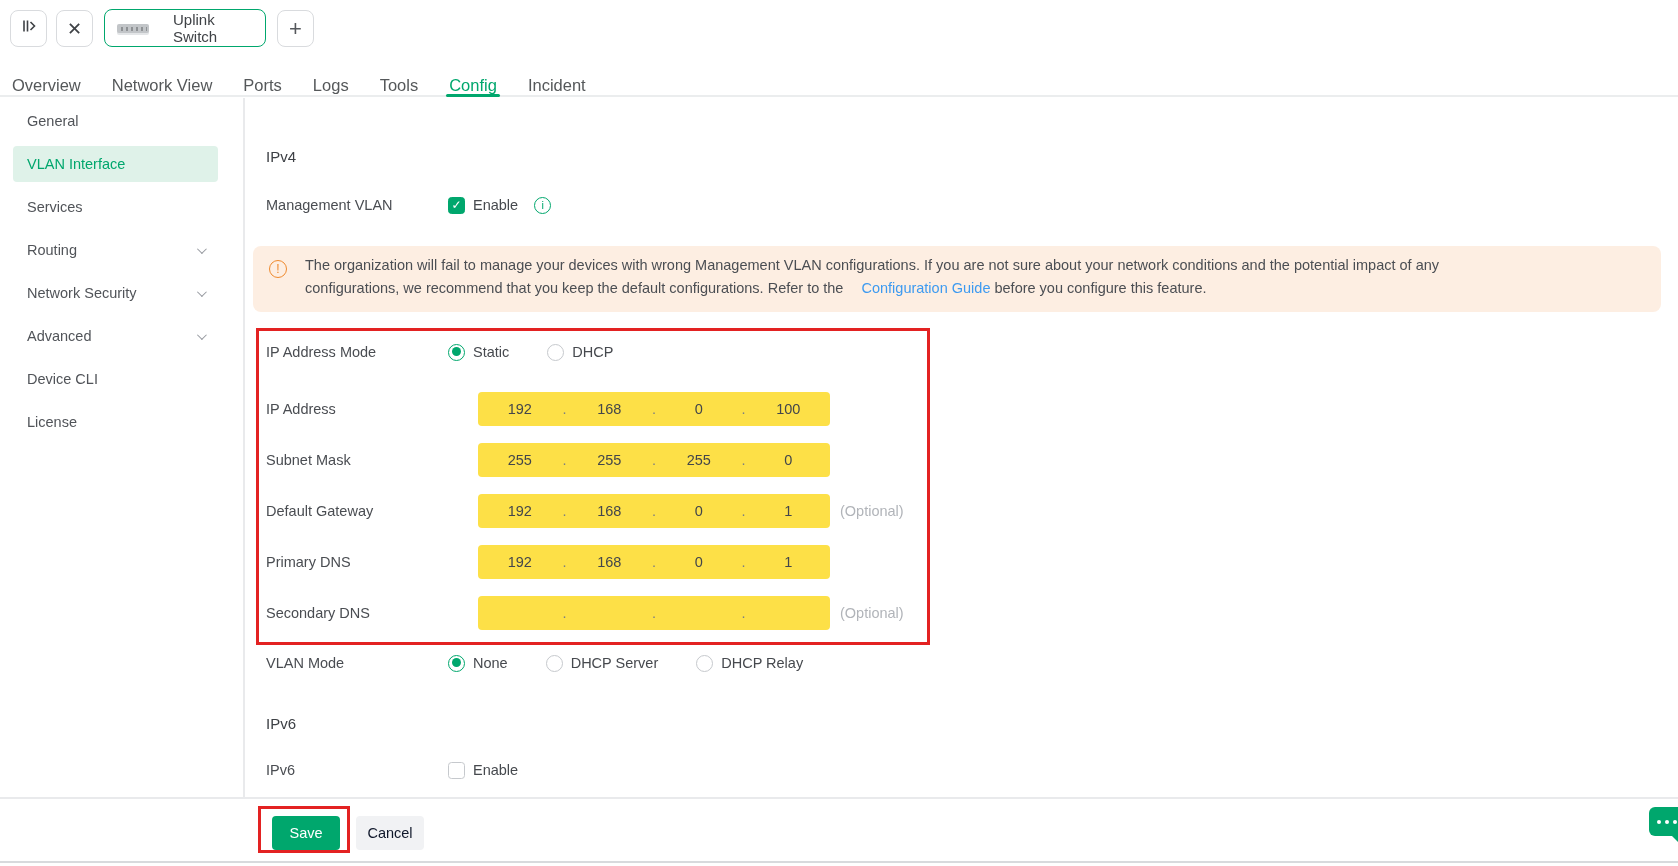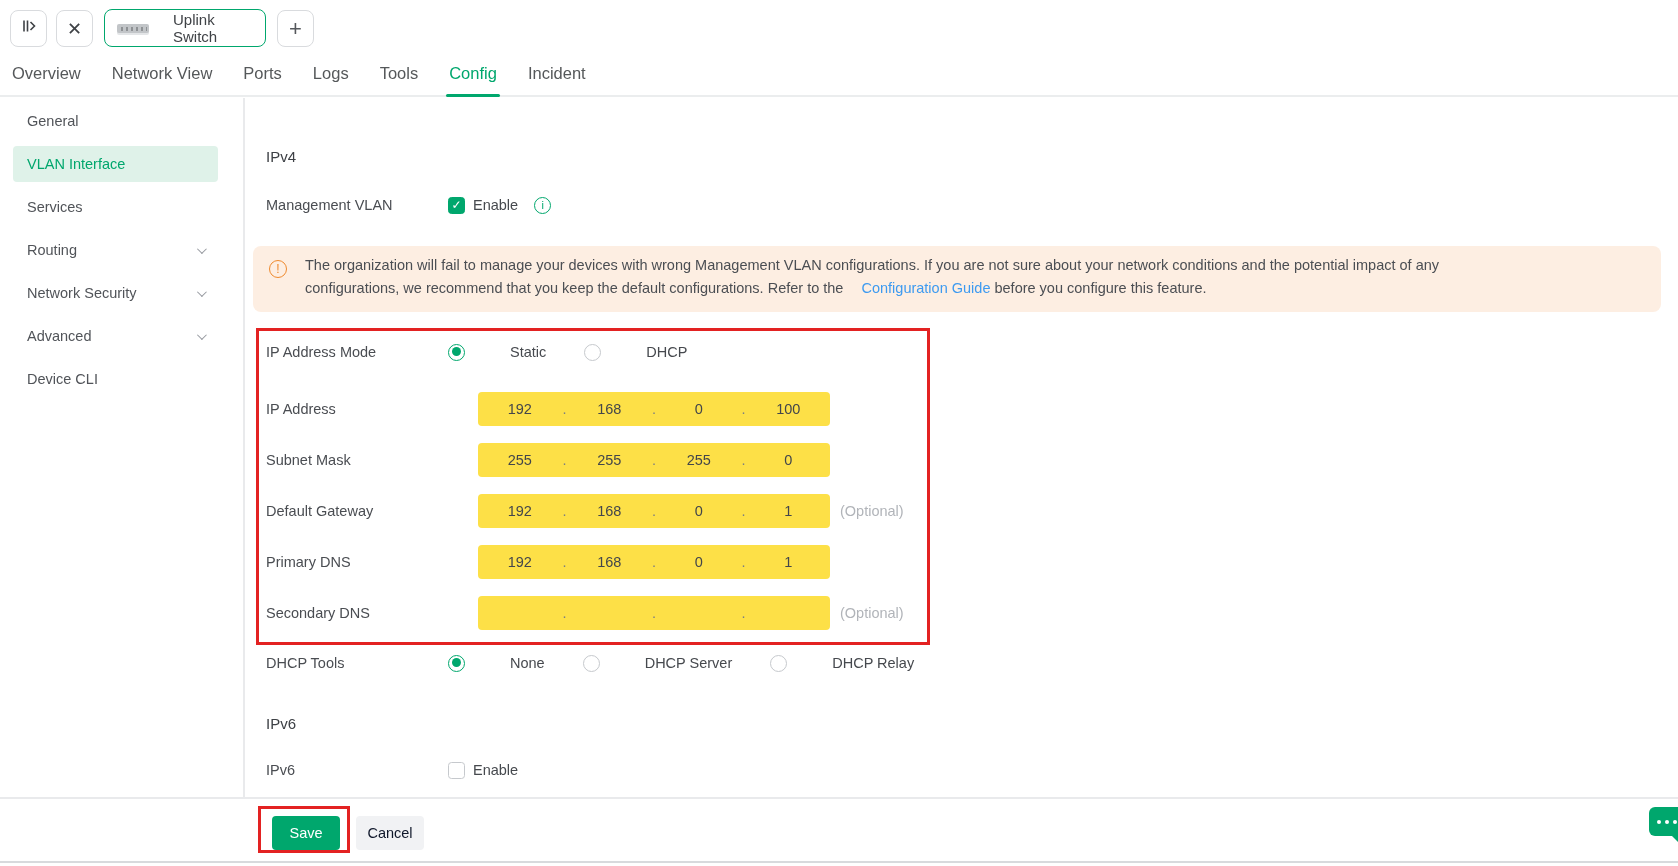--- a/index.html
+++ b/index.html
@@ -16,21 +16,21 @@
             background:#fff; display:flex; align-items:center; padding:0 12px; gap:24px; cursor:pointer; }
   .switch-img { width:36px; height:9px; border-radius:2px; background-color:#c2c5c8;
             background-image:repeating-linear-gradient(90deg,#8e9194 0 2px, rgba(0,0,0,0) 2px 5px);
             background-size:26px 4px; background-position:4px 3px; background-repeat:no-repeat;
             box-shadow:0 2px 0 #e3e5e7; }
   .device-tab-label { font-size:15px; color:#3f4246; }
 
   
   .nav { position:absolute; left:0; top:56px; width:100%; height:41px; border-bottom:2px solid #ebedee;
          display:flex; align-items:flex-end; padding-left:12px; }
-  .nav-tab { margin-right:31px; padding-bottom:12px; font-size:16.5px; color:#55585a; position:relative; cursor:pointer; white-space:nowrap; }
+  .nav-tab { margin-right:31px; font-size:16.5px; color:#55585a; position:relative; cursor:pointer; white-space:nowrap; }
   .nav-tab.active { color:#00a76d; }
   .nav-tab.active::after { content:""; position:absolute; left:-3px; right:-3px; bottom:-2px; height:3px; background:#00a76d; border-radius:2px; }
 
   
   .sidebar { position:absolute; left:0; top:113px; width:231px; bottom:70px; overflow:hidden; }
   .side-item { height:36px; margin:0 13px 7px 13px; border-radius:4px; display:flex; align-items:center;
                padding:0 14px; font-size:14.5px; color:#515459; cursor:pointer; }
   .side-item:first-child { margin-top:-10px; }
   .side-item.active { background:#dff2e9; color:#00a76d; }
   .chev { margin-left:auto; width:7px; height:7px; border-right:1.6px solid #979aa0; border-bottom:1.6px solid #979aa0;
@@ -41,21 +41,21 @@
   .heading { position:absolute; left:266px; font-size:15px; color:#3d4045; }
   .row { position:absolute; left:266px; height:34px; display:flex; align-items:center; font-size:14.5px; }
   .row-label { width:182px; flex:none; color:#4a4d52; }
 
   .cb { width:17px; height:17px; border-radius:3.5px; border:1.5px solid #c6c9cd; background:#fff; margin-right:8px;
         display:flex; align-items:center; justify-content:center; cursor:pointer; }
   .cb.checked { background:#00a76d; border-color:#00a76d; color:#fff; font-size:12px; }
   .radio { width:17px; height:17px; border-radius:50%; border:1.5px solid #c6c9cd; background:#fff; margin-right:8px; cursor:pointer; }
   .radio.sel { border-color:#00a76d; }
   .radio.sel::after { content:""; display:block; width:9px; height:9px; margin:2.5px auto; border-radius:50%; background:#00a76d; }
-  .opt { display:flex; align-items:flex-start; margin-right:38px; color:#46494e;gap:37px; }
+  .opt { display:flex; align-items:flex-start; margin-right:38px; color:#46494e; }
   .info-i { width:17px; height:17px; border-radius:50%; border:1.5px solid #00a76d; color:#00a76d; font-size:11px;
             display:flex; align-items:center; justify-content:center; margin-left:16px; cursor:pointer; }
 
   
   .banner { position:absolute; left:253px; top:246px; width:1408px; height:66px; background:#fdeee2; border-radius:8px; }
   .warn-i { position:absolute; left:16px; top:14px; width:18px; height:18px; border-radius:50%; border:1.7px solid #ef8a2e;
             color:#ef8a2e; font-size:12px; display:flex; align-items:center; justify-content:center; }
   .banner-text { position:absolute; left:52px; top:8px; width:1230px; font-size:14.5px; line-height:22.5px; color:#4b4e53; }
   .link { color:#3d9af0; cursor:pointer;margin-left:14px; }
 
@@ -140,20 +140,23 @@
     <div class="side-item">
       <span>Network Security</span>
       <span class="chev"></span>
     </div>
     <div class="side-item">
       <span>Advanced</span>
       <span class="chev"></span>
     </div>
     <div class="side-item">
       <span>Device CLI</span>
+    </div>
+    <div class="side-item">
+      <span>License</span>
     </div>
   </div>
   <div class="v-divider"></div>
 
   <div class="heading" style="top:148px;">IPv4</div>
 
   <div class="row" style="top:188px;">
     <span class="row-label">Management VLAN</span>
     <span class="cb checked">
         <span>✓</span>
@@ -244,21 +247,21 @@
       <span class="octet"></span>
       <span class="sep">.</span>
       <span class="octet"></span>
       <span class="sep">.</span>
       <span class="octet"></span>
     </span>
     <span class="optional">(Optional)</span>
   </div>
 
   <div class="row" style="top:646px;">
-    <span class="row-label">DHCP Tools</span>
+    <span class="row-label">VLAN Mode</span>
     <span class="opt">
       <span class="radio sel"></span>
       <span>None</span>
     </span>
     <span class="opt">
       <span class="radio"></span>
       <span>DHCP Server</span>
     </span>
     <span class="opt">
       <span class="radio"></span>

